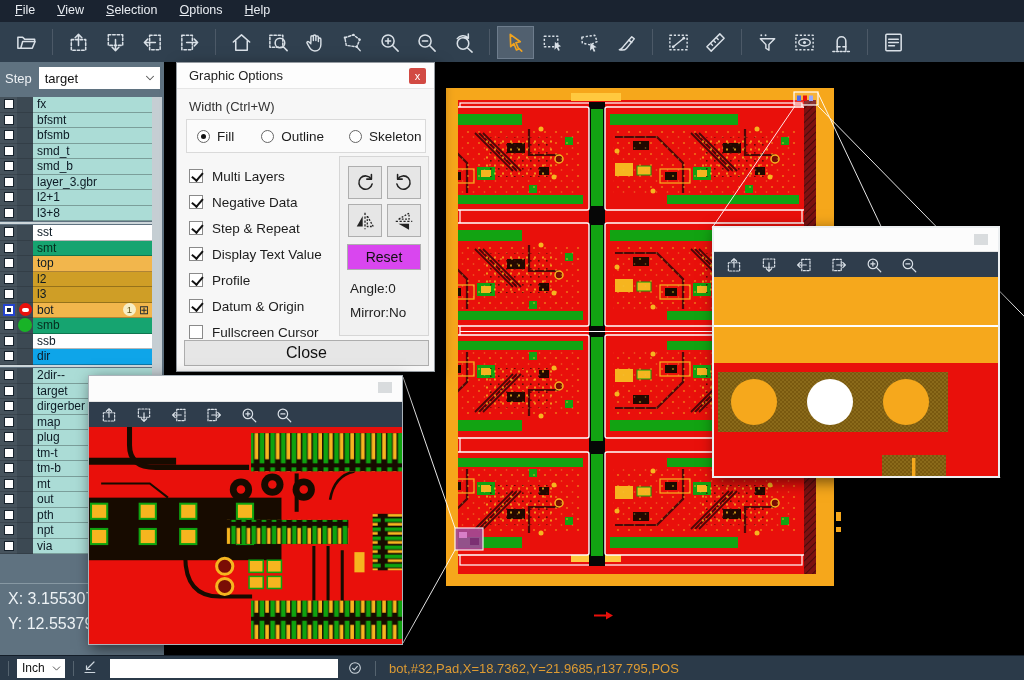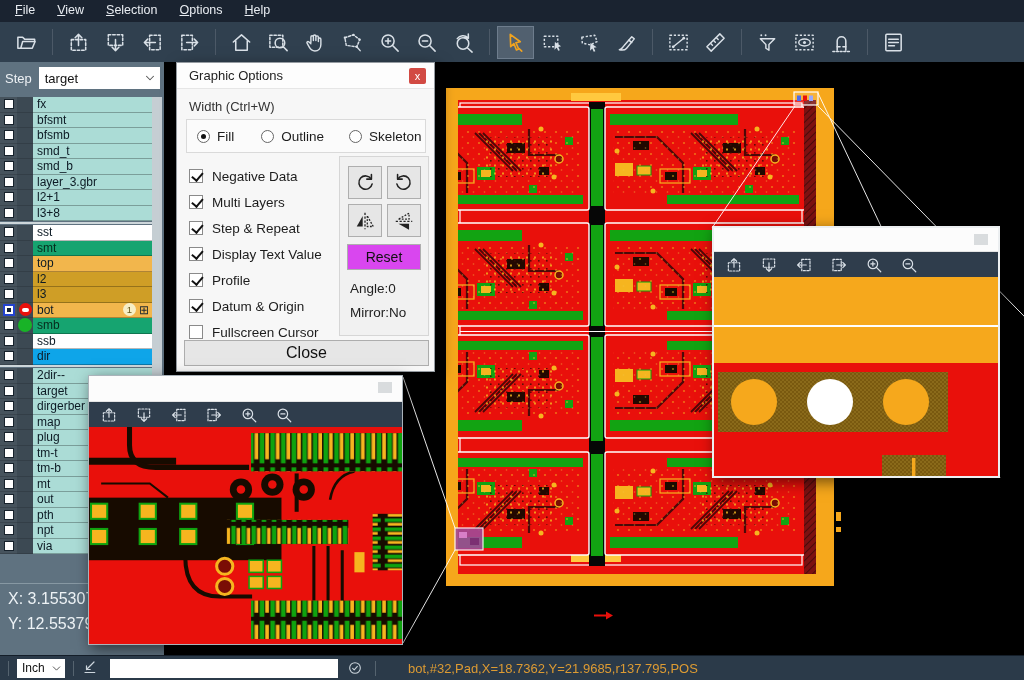--- a/index.html
+++ b/index.html
@@ -108,21 +108,21 @@
   .statusbar{position:absolute;left:0;bottom:0;width:1024px;height:25px;background:#2b3a49;
              border-top:1px solid #141e29;display:flex;align-items:center;z-index:40;}
   .sb-sep{width:1px;height:15px;background:#55636f;margin:0 8px;flex:none;}
   .unit-select{width:48px;height:19px;background:#fff;display:flex;align-items:center;font-size:12px;
                color:#111;padding-left:5px;position:relative;flex:none;}
   .unit-select svg{position:absolute;right:2px;top:3px;width:13px;height:13px;}
   .sb-ico{width:18px;height:18px;flex:none;}
   .sb-input{width:228px;height:19px;border:none;background:#fff;margin:0 0 0 10px;font-size:12px;
             padding:0 4px;font-family:inherit;}
   .circle-ico{width:16px;height:16px;margin-left:9px;flex:none;}
-  .sel-info{color:#dd9b33;font-size:13px;margin-left:24px;white-space:nowrap;}
+  .sel-info{color:#dd9b33;font-size:13px;margin-left:5px;white-space:nowrap;}
 </style>
 </head>
 <body>
 
 <svg width="0" height="0" style="position:absolute" aria-hidden="true">
 <defs>
   <g id="i-folder-open" stroke="#d9e0e7" stroke-width="1.6" fill="none" stroke-linejoin="round" stroke-linecap="round">
     <path d="M3 6.5h5l2 2h10.5v2.5M3 6.5V18h15l3-7H8l-2 7"></path>
       </g>
   <g id="i-pan-up" stroke="#d9e0e7" stroke-width="1.6" fill="none" stroke-linejoin="round" stroke-linecap="round">
@@ -787,25 +787,25 @@
           <span>Outline</span>
         </span>
         <span class="radio-item" style="margin-left: 25px;">
           <span class="radio"></span>
           <span>Skeleton</span>
         </span>
       </div>
     <div class="dlg-options" id="dlg-options">
         <div class="opt">
           <span class="dchk checked"></span>
-          <span>Negative Data</span>
+          <span>Multi Layers</span>
         </div>
         <div class="opt">
           <span class="dchk checked"></span>
-          <span>Multi Layers</span>
+          <span>Negative Data</span>
         </div>
         <div class="opt">
           <span class="dchk checked"></span>
           <span>Step &amp; Repeat</span>
         </div>
         <div class="opt">
           <span class="dchk checked"></span>
           <span>Display Text Value</span>
         </div>
         <div class="opt">

